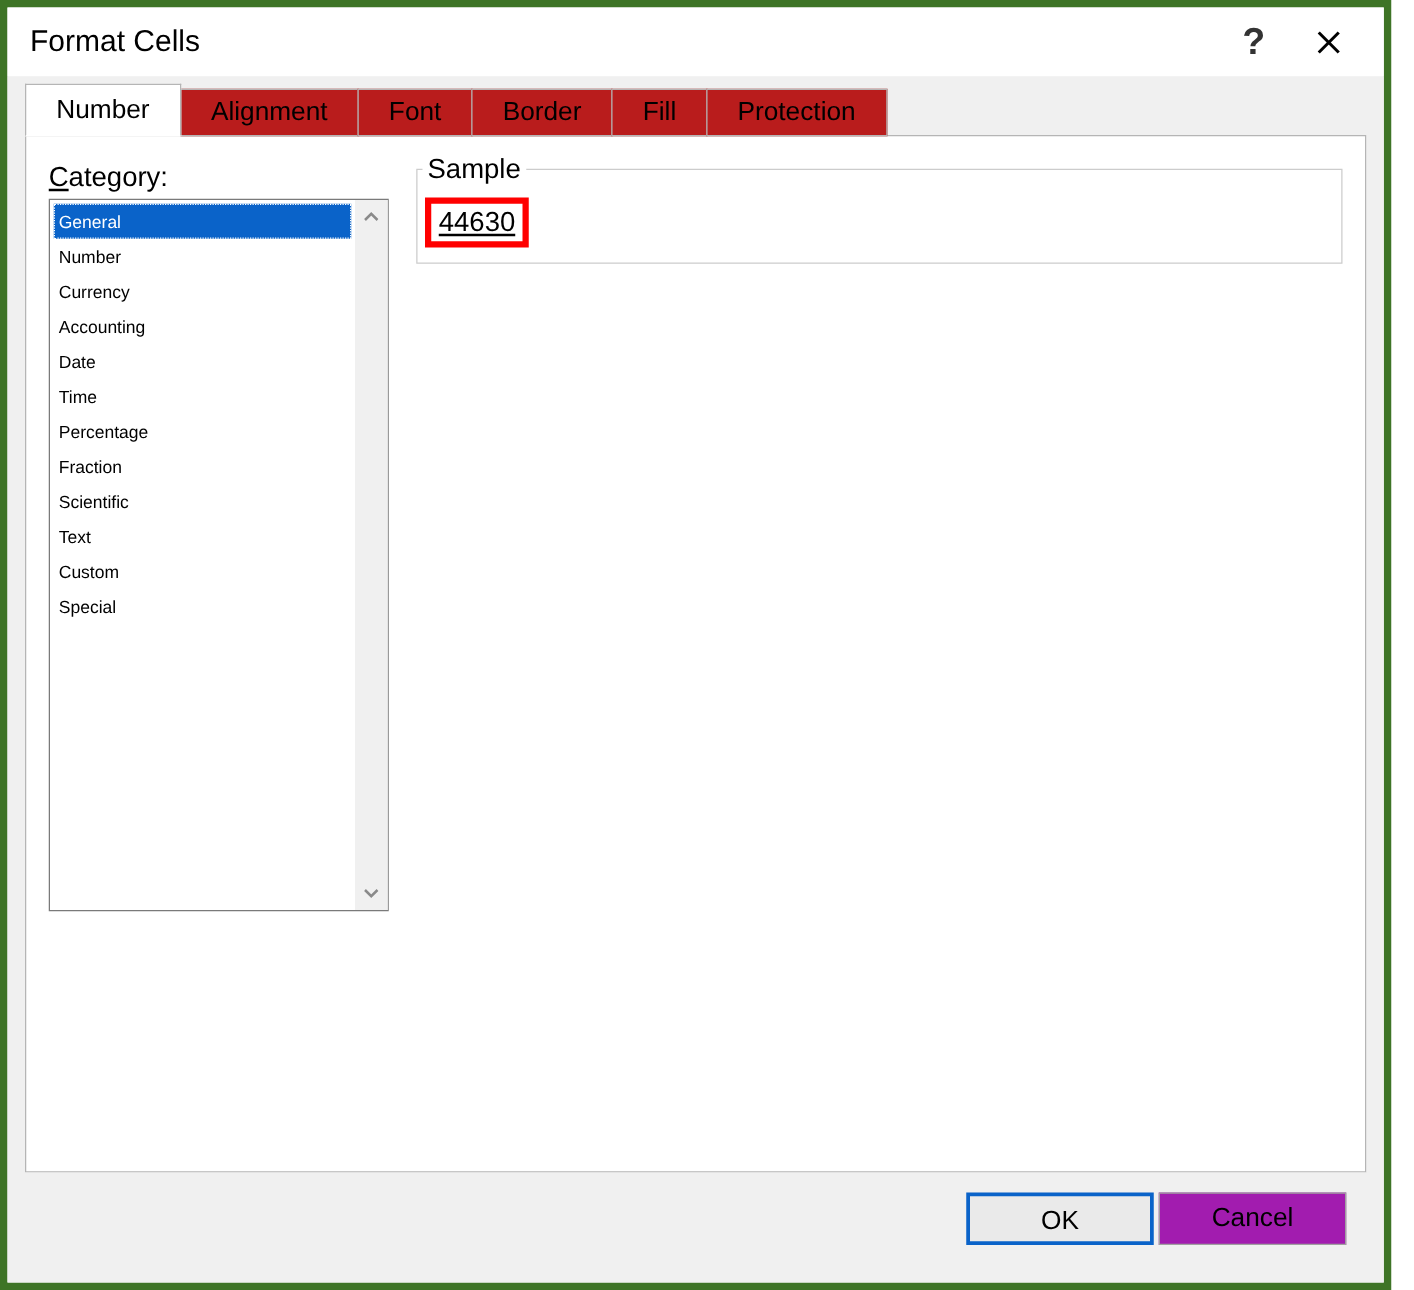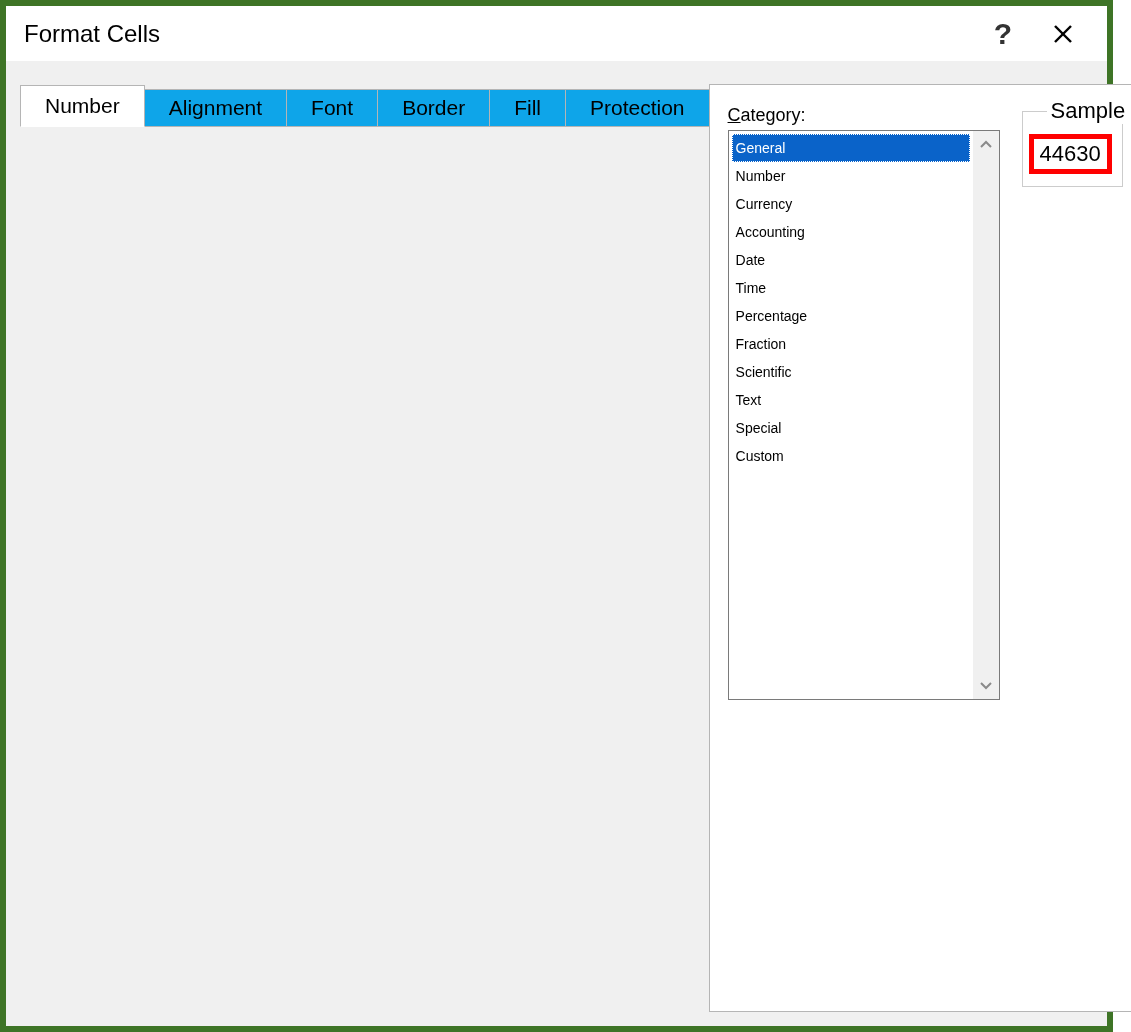--- a/index.html
+++ b/index.html
@@ -39,35 +39,35 @@
     font-weight: 700;
     color: #333;
     cursor: default;
   }
   .titlebar .ctl svg { width: 20px; height: 20px; }
 
   
   .body-area {
     flex: 1;
     background: #f0f0f0;
-    padding: 24px 14px 14px 14px;
-    display: flex; 
+    padding: 6px 14px 14px 14px;
+    display: flex; flex-direction: column;
   }
 
   
   .tabs {
     display: flex;
     align-items: flex-end;
     height: 42px;
     position: relative;
   }
   .tab {
     border: 1px solid #b5b5b5;
     border-bottom: 1px solid #b5b5b5;
-    background: #0ea5e9;
+    background: #b91c1c;
     padding: 6px 24px 6px 24px;
     font-size: 21px;
     color: #000;
     margin-right: -1px;
     position: relative;
     height: 38px;
     line-height: 24px;
   }
   .tab.active {
     background: #fff;
@@ -93,21 +93,21 @@
     align-items: flex-start;
     flex: 1;
   }
 
   
   .cat-col {
     width: 272px;
     display: flex; flex-direction: column;
   }
   .cat-label {
-    font-size: 18px;
+    font-size: 22px;
     margin-bottom: 4px;
   }
   .cat-label .ul { text-decoration: underline; }
   .cat-listbox {
     border: 1px solid #7a7a7a;
     height: 570px;
     display: flex;
     background: #fff;
   }
   .cat-list {
@@ -151,35 +151,36 @@
   }
 
   .sample-fieldset {
     border: 1px solid #ccc;
     position: relative;
     padding: 22px 10px 12px 10px;
     margin-top: 6px;
   }
   .sample-legend {
     position: absolute;
-    top: -14px; left: 24px;
+    top: -14px; left: 4px;
     background: #fff;
     padding: 0 4px;
     font-size: 22px;
     color: #000;
   }
   .sample-value-wrap {
     display: inline-block;
     border: 5px solid #ff0000;
     padding: 2px 6px;
     margin-left: -4px;
   }
   .sample-value {
     font-size: 22px;
     color: #000;
+    text-decoration: underline;
   }
 
   .desc-text {
     margin-top: 22px;
     font-size: 22px;
     font-weight: 600;
     color: #000;
   }
 
   
@@ -249,22 +250,22 @@
               <div class="cat-item selected">General</div>
               <div class="cat-item">Number</div>
               <div class="cat-item">Currency</div>
               <div class="cat-item">Accounting</div>
               <div class="cat-item">Date</div>
               <div class="cat-item">Time</div>
               <div class="cat-item">Percentage</div>
               <div class="cat-item">Fraction</div>
               <div class="cat-item">Scientific</div>
               <div class="cat-item">Text</div>
+              <div class="cat-item">Custom</div>
               <div class="cat-item">Special</div>
-              <div class="cat-item">Custom</div>
             </div>
             <div class="cat-scrollbar">
               <div class="cat-scroll-btn">
                 <svg width="12" height="12" viewBox="0 0 12 12">
                     <polyline points="1,8 6,3 11,8" fill="none" stroke="#8a8a8a" stroke-width="2"></polyline>
                   </svg>
               </div>
               <div class="cat-scroll-track"></div>
               <div class="cat-scroll-btn">
                 <svg width="12" height="12" viewBox="0 0 12 12">

